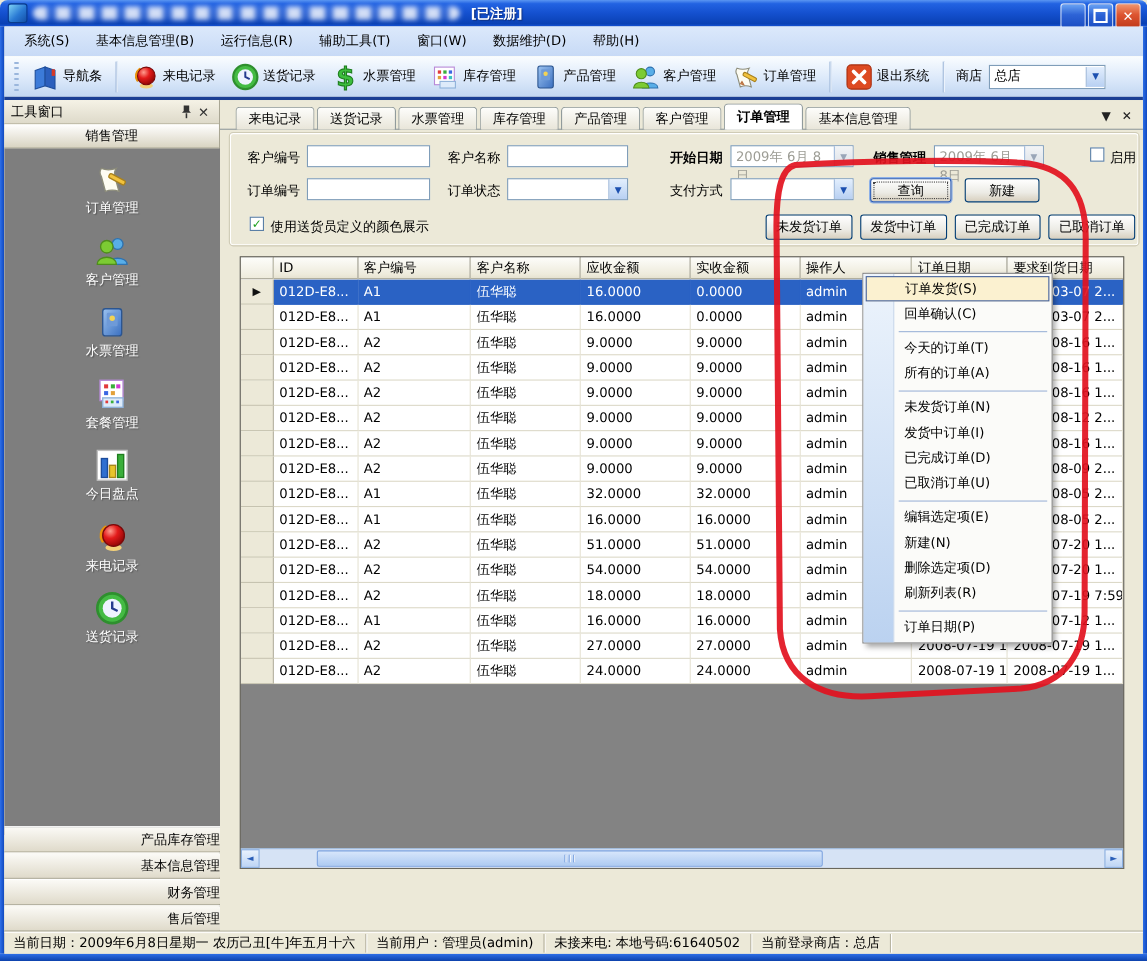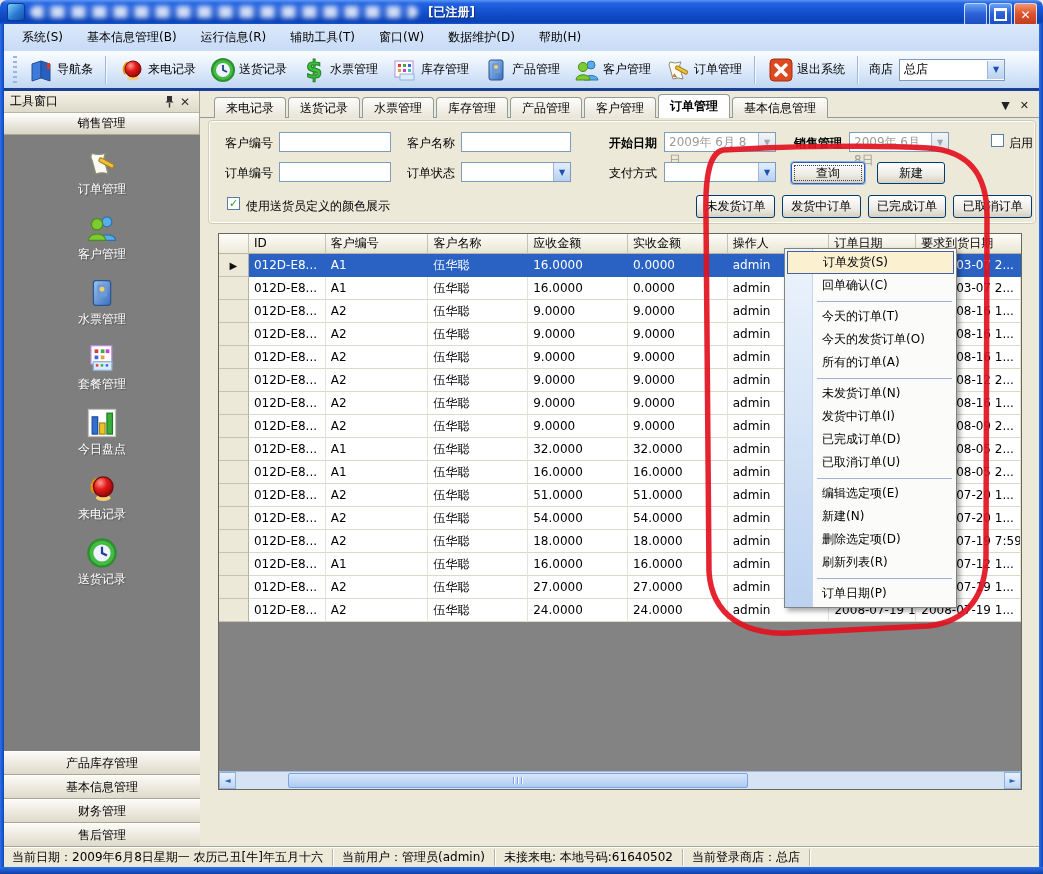--- a/index.html
+++ b/index.html
@@ -52,21 +52,21 @@
   .tw-hbtn{width:16px;height:16px;display:flex;align-items:center;justify-content:center;color:#333;font-weight:bold;cursor:default;}
   .tw-group{height:21px;background:linear-gradient(180deg,#FFFFFF,#D9D4C2);border-bottom:1px solid #A9A694;
     display:flex;align-items:center;justify-content:center;}
   .tw-body{position:absolute;left:0;top:44px;width:196px;bottom:88px;background:#7E7E7E;
     display:flex;flex-direction:column;align-items:center;padding-top:12px;box-sizing:border-box;}
   .nav-item{display:flex;flex-direction:column;align-items:center;gap:2px;margin-bottom:14px;cursor:default;}
   .nav-item svg{width:32px;height:32px;}
   .nav-item .nav-label{color:#fff;text-shadow:1px 1px 1px #555;}
   .tw-bottom{position:absolute;left:0;bottom:0;width:196px;}
   .tw-bar{height:22px;background:linear-gradient(180deg,#FBFAF6,#DFDACA);border-top:1px solid #FFFFFF;
-    border-bottom:1px solid #A9A694;display:flex;align-items:center;justify-content:center;cursor:default;}
+    border-bottom:1px solid #A9A694;display:flex;align-items:center;justify-content:flex-end;cursor:default;}
   
   .content{position:absolute;left:200px;top:91px;width:839px;height:756px;background:#ECE9D8;}
   .tabstrip{position:absolute;left:0;top:0;width:100%;height:27px;display:flex;align-items:flex-end;padding-left:14px;box-sizing:border-box;border-bottom:1px solid #919B9C;}
   .tab{height:20px;line-height:20px;padding:0 11px;margin-right:2px;border:1px solid #919B9C;border-bottom:none;
     border-radius:4px 4px 0 0;background:linear-gradient(180deg,#FDFDFB,#E8E5D8);cursor:default;position:relative;top:1px;}
   .tab.active{background:#FFFFFF;font-weight:bold;height:23px;line-height:23px;top:1px;z-index:2;}
   .tab-ctrl{position:absolute;right:10px;top:8px;display:flex;gap:10px;font-size:11px;color:#222;}
   .tab-ctrl span{cursor:default;}
   
   .filter-panel{position:absolute;left:8px;top:29px;width:828px;height:104px;box-sizing:border-box;
@@ -697,21 +697,20 @@
   <div class="ctx-menu">
 
       <div class="cm-item highlighted"><span>订单发货(S)</span></div>
 
       <div class="cm-item"><span>回单确认(C)</span></div>
 
       <div class="cm-item separator"></div>
 
       <div class="cm-item"><span>今天的订单(T)</span></div>
 
-      <div class="cm-item"><span>今天的发货订单(O)</span></div>
 
       <div class="cm-item"><span>所有的订单(A)</span></div>
 
       <div class="cm-item separator"></div>
 
       <div class="cm-item"><span>未发货订单(N)</span></div>
 
       <div class="cm-item"><span>发货中订单(I)</span></div>
 
       <div class="cm-item"><span>已完成订单(D)</span></div>

